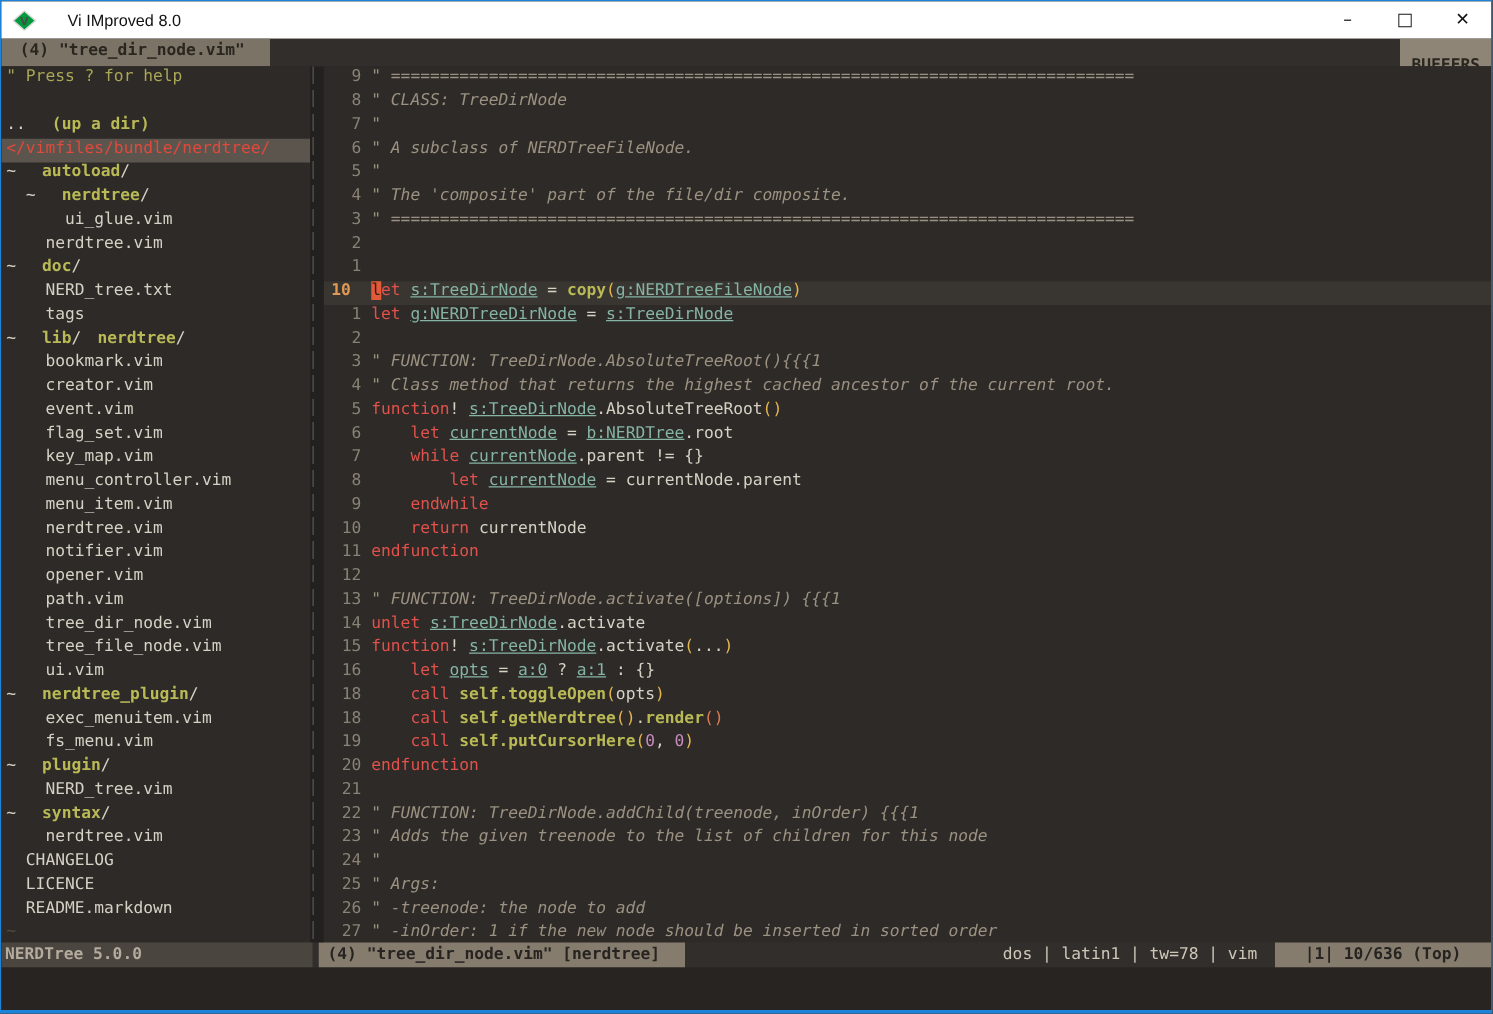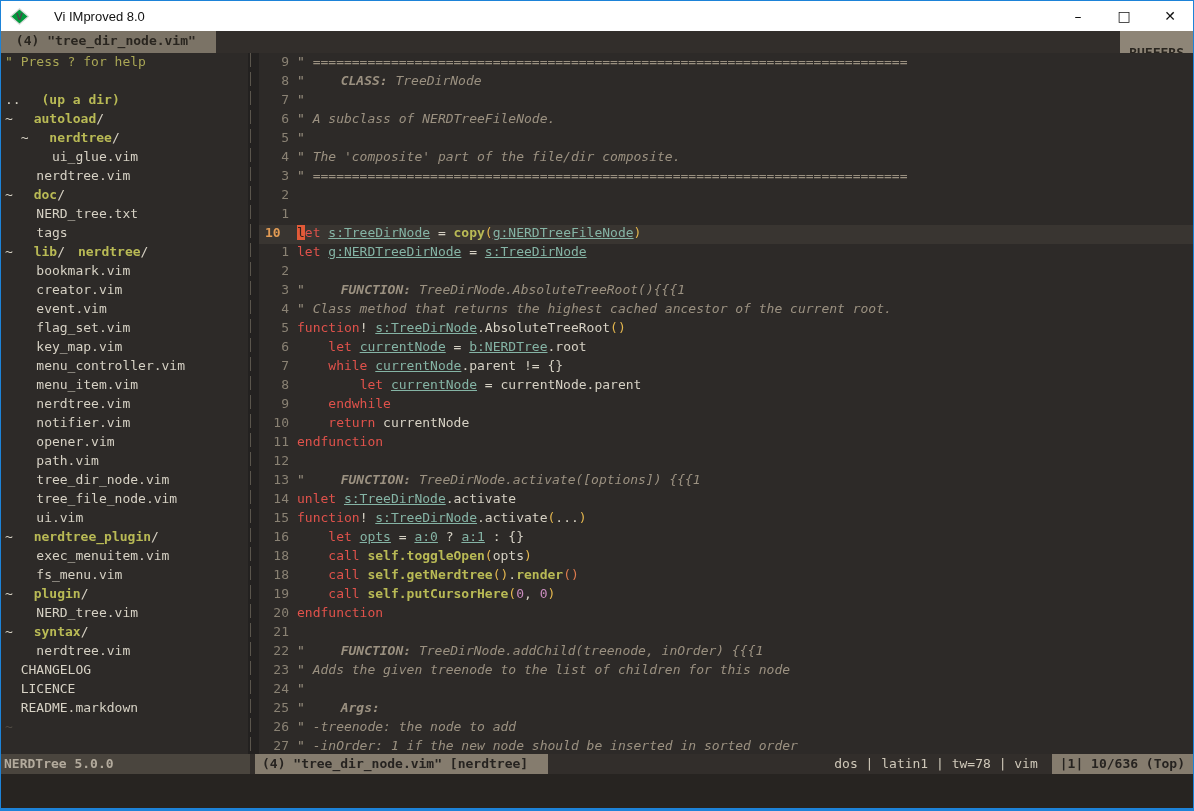--- a/index.html
+++ b/index.html
@@ -35,34 +35,34 @@
   .eline.cur .lnum{text-align:left;color:var(--lnum-cur);font-weight:bold;}
   
   .c-txt{color:var(--txt);}
   .c-kw{color:var(--kw);}
   .c-id{color:var(--id);text-decoration:underline;}
   .c-fn{color:var(--fn);font-weight:bold;}
   .c-par{color:var(--par);}
   .c-par2{color:var(--par2);}
   .c-num{color:var(--num);}
   .c-com{color:var(--com);font-style:italic;}
-  .c-comb{color:var(--com);font-style:italic;font-weight:bold;margin-left:28px;}
+  .c-comb{color:var(--com);font-style:italic;font-weight:normal;}
   .c-dir{color:var(--dir);font-weight:bold;margin-left:13px;}
   .c-help{color:var(--help);}
   .c-root{color:var(--root-fg);}
   .c-nontext{color:var(--nontext);}
   .c-cursor{background:var(--cursor-bg);color:var(--cursor-fg);}
   
   .statusline{height:20px;flex:0 0 20px;background:var(--tabline-bg);display:flex;
     font:bold 13px "DejaVu Sans Mono",monospace;align-items:stretch;line-height:20px;white-space:pre;}
   .seg{display:block;}
   .seg.nerd{width:246px;flex:0 0 246px;background:var(--nerd-seg-bg);color:var(--nerd-seg-fg);padding-left:3px;margin-right:5px;}
   .seg.file{background:var(--seg-bg);color:var(--seg-fg);padding:0 20px 0 7px;}
   .seg.mid{flex:1;color:var(--mid-fg);text-align:right;padding-right:14px;font-weight:normal;}
-  .seg.pos{background:var(--seg-bg);color:var(--seg-fg);padding:0 8px;}
+  .seg.pos{background:var(--seg-bg);color:var(--seg-fg);padding:0 24px;}
   
   .cmdline{height:34px;flex:0 0 34px;background:var(--cmd-bg);}
 </style>
 </head>
 <body>
 
 <div class="window">
 
   <div class="titlebar">
     <span class="app-icon">
@@ -82,20 +82,21 @@
   <div class="tabline">
     <div class="tab"> (4) "tree_dir_node.vim" </div>
     <div class="buffers">BUFFERS</div>
   </div>
 
   <div class="main">
     <div class="sidebar" id="sidebar">
         <div class="sline"><span class="c-help">" Press ? for help</span></div>
         <div class="sline"></div>
         <div class="sline"><span class="c-txt">.. </span><span class="c-dir">(up a dir)</span></div>
+        <div class="sline root"><span class="c-root">&lt;/vimfiles/bundle/nerdtree/</span></div>
         <div class="sline"><span class="c-txt">~ </span><span class="c-dir">autoload</span><span class="c-txt">/</span></div>
         <div class="sline"><span class="c-txt">  ~ </span><span class="c-dir">nerdtree</span><span class="c-txt">/</span></div>
         <div class="sline"><span class="c-txt">      ui_glue.vim</span></div>
         <div class="sline"><span class="c-txt">    nerdtree.vim</span></div>
         <div class="sline"><span class="c-txt">~ </span><span class="c-dir">doc</span><span class="c-txt">/</span></div>
         <div class="sline"><span class="c-txt">    NERD_tree.txt</span></div>
         <div class="sline"><span class="c-txt">    tags</span></div>
         <div class="sline"><span class="c-txt">~ </span><span class="c-dir">lib</span><span class="c-txt">/</span><span class="c-dir">nerdtree</span><span class="c-txt">/</span></div>
         <div class="sline"><span class="c-txt">    bookmark.vim</span></div>
         <div class="sline"><span class="c-txt">    creator.vim</span></div>

